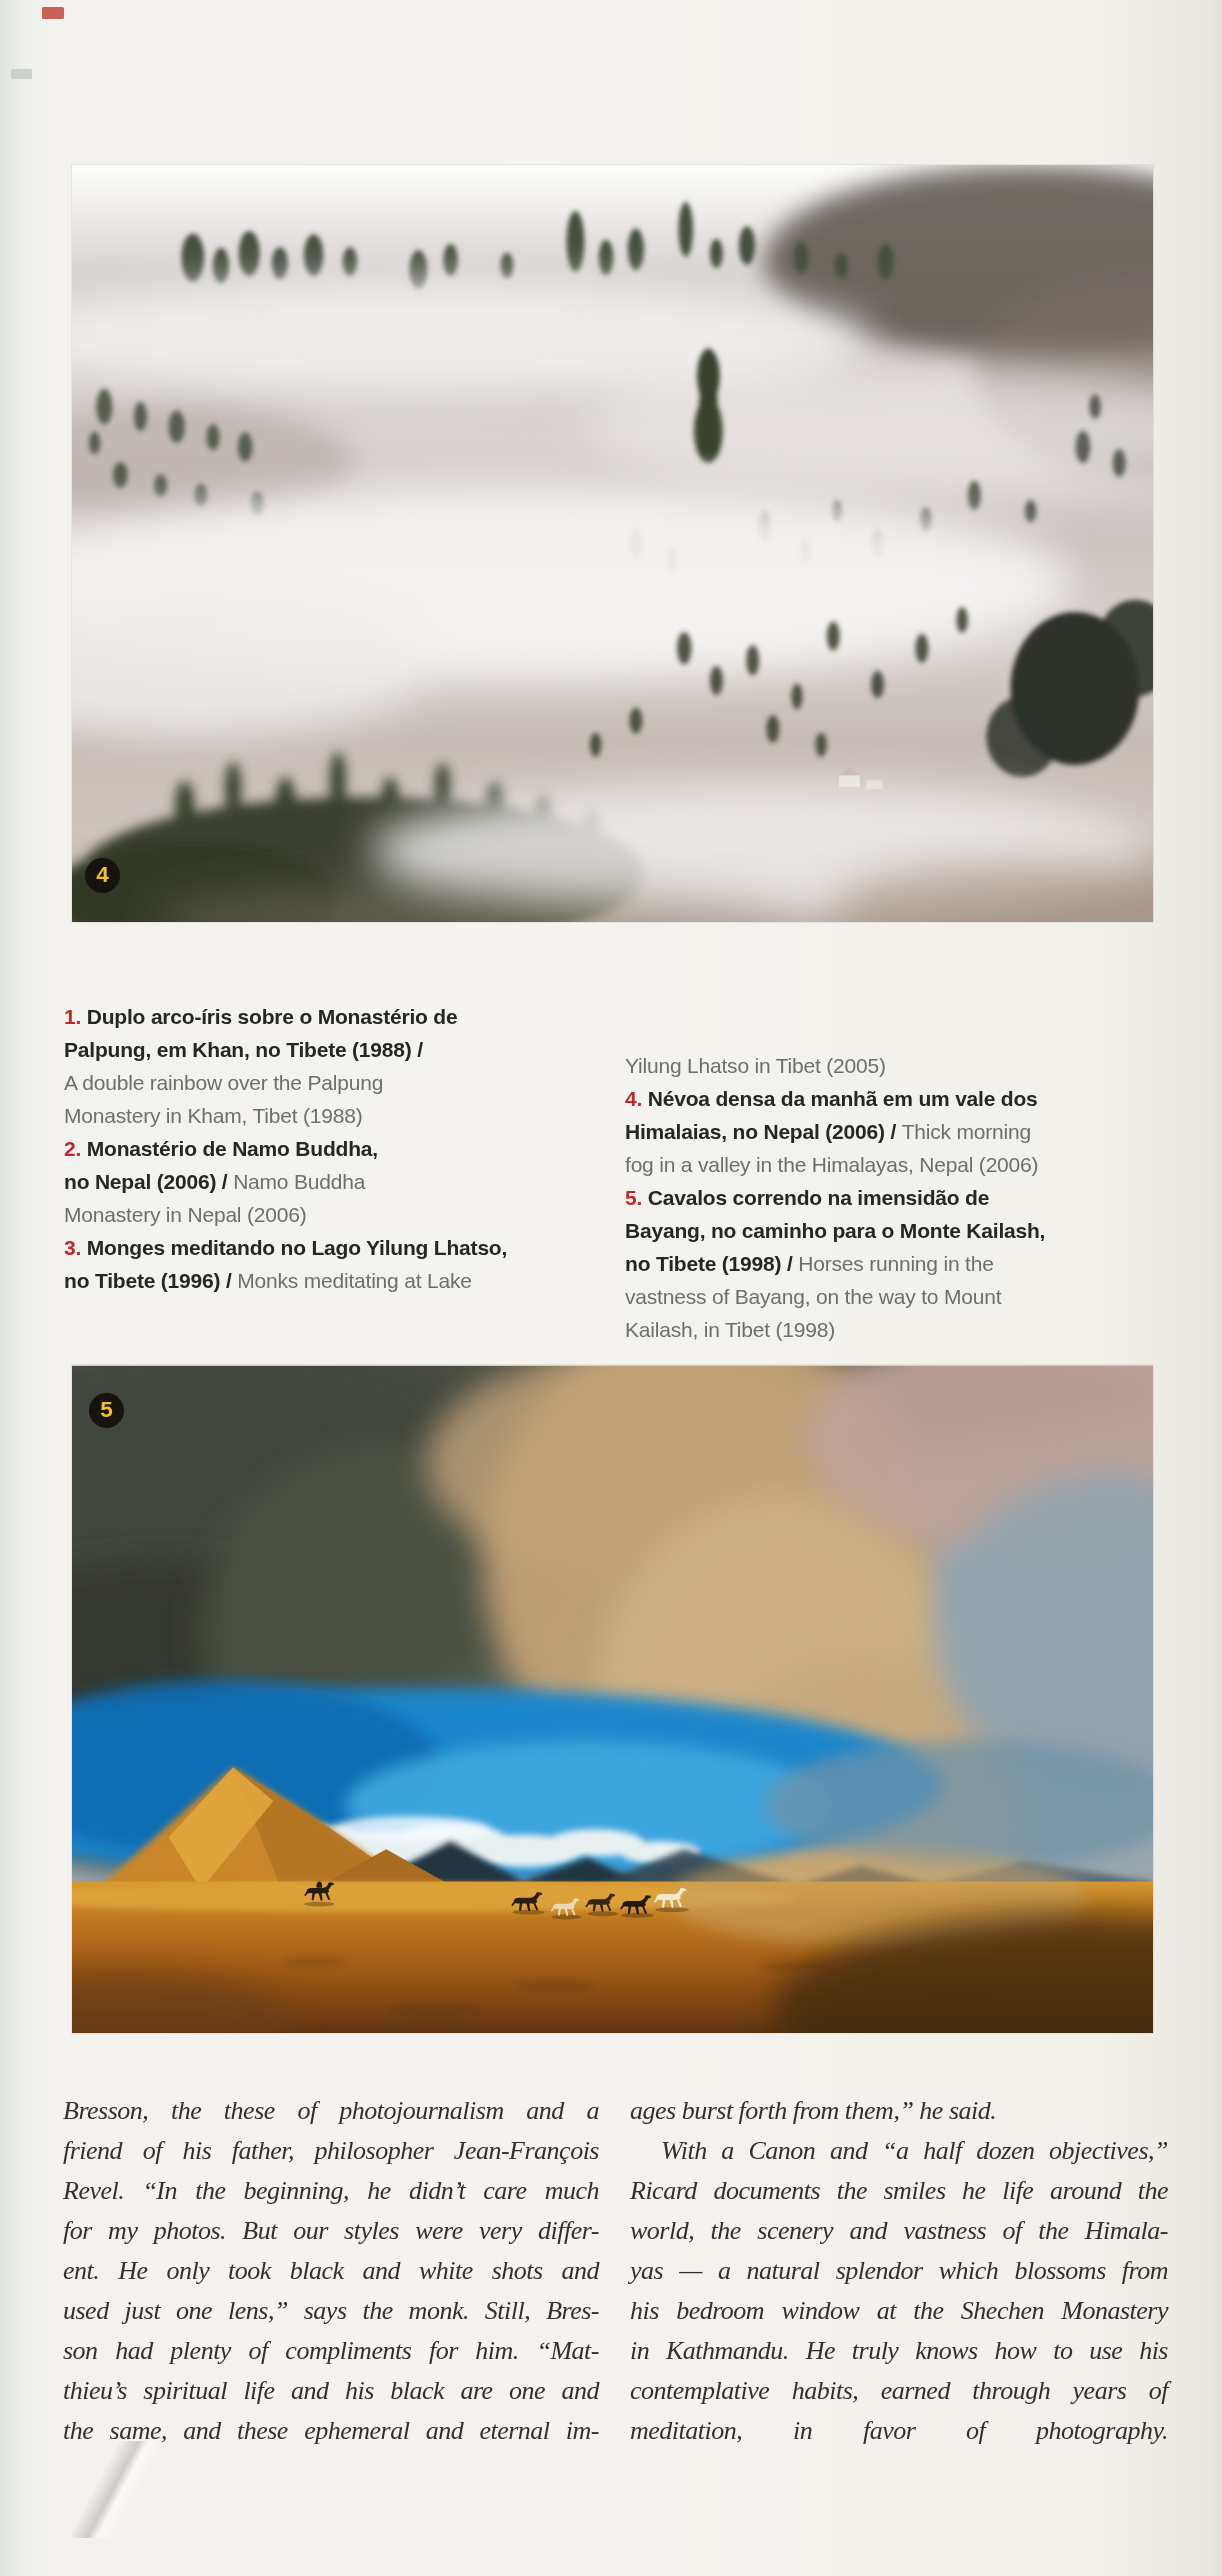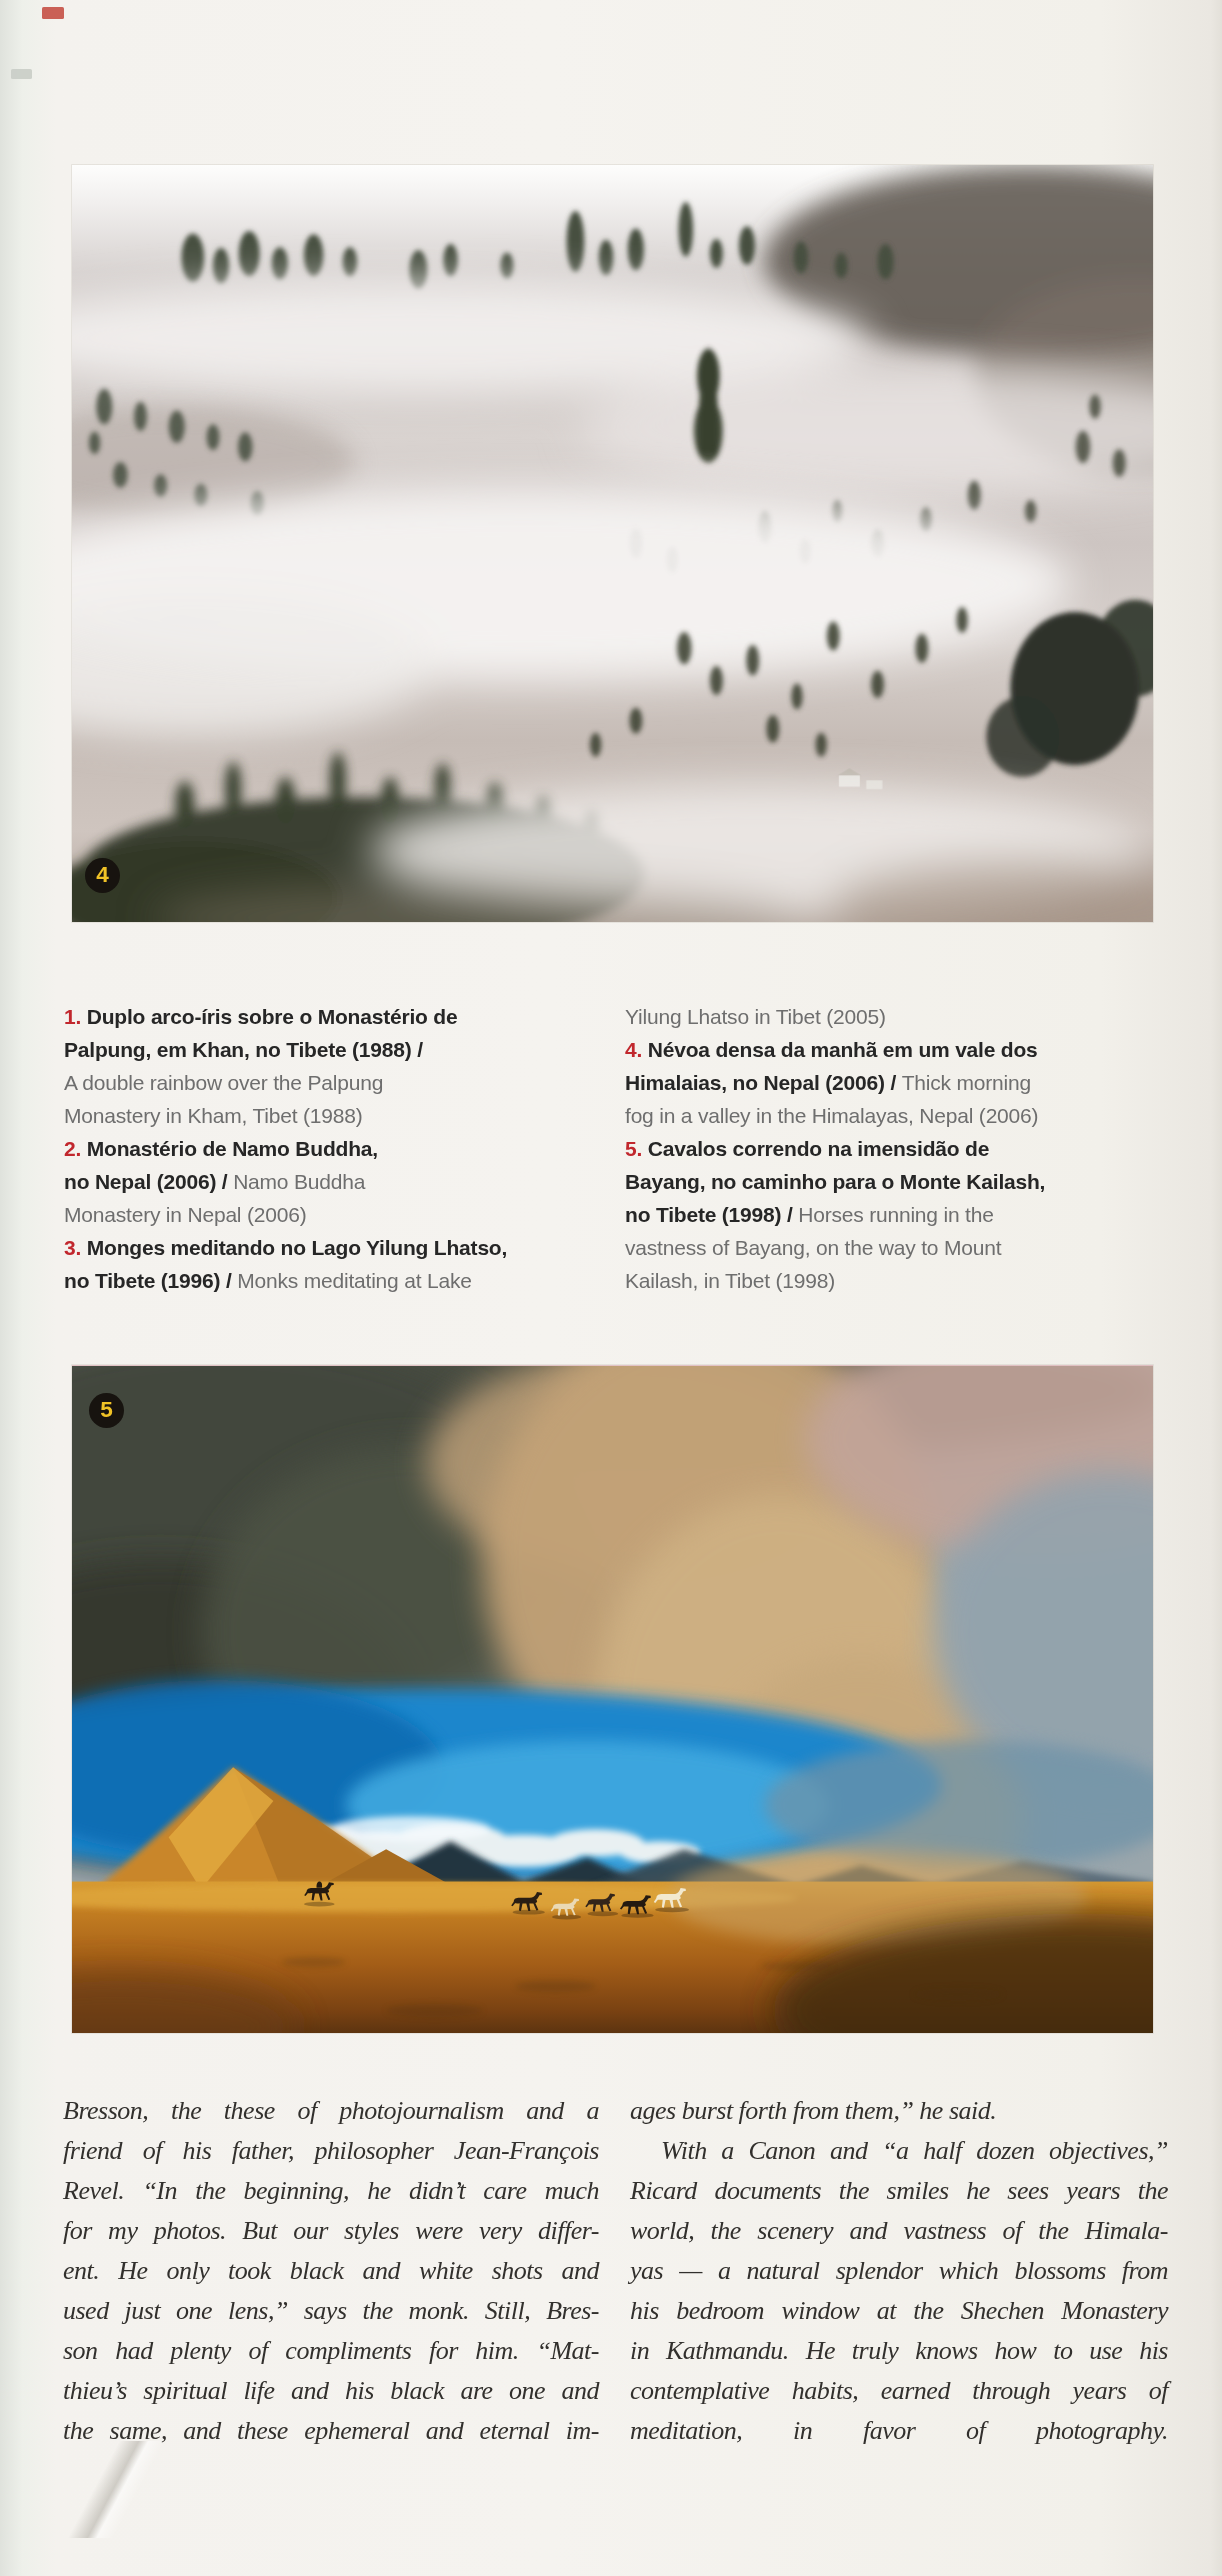--- a/index.html
+++ b/index.html
@@ -26,21 +26,21 @@
     background:#17130f;color:#f0c226;
     display:flex;align-items:center;justify-content:center;
     font-weight:700;font-size:22.6px;line-height:1;
     font-family:"Liberation Sans",sans-serif;
   }
   .badge4{left:13px;top:693px;}
   .badge5{left:17px;top:27px;}
   
   .cap-col{position:absolute;}
   .cap-col.capleft{left:64px;top:1000px;width:538px;}
-  .cap-col.capright{left:625px;top:1000px;width:548px;}
+  .cap-col.capright{left:625px;top:1049px;width:548px;}
   .cap-col .line{
     font-family:"Liberation Sans",sans-serif;
     font-size:21px;line-height:33px;letter-spacing:-0.2px;
     white-space:nowrap;
   }
   .seg-num{color:#c1272d;font-weight:700;}
   .seg-pt{color:#262626;font-weight:700;}
   .seg-en{color:#6e6e6e;font-weight:400;}
   
   .body-col{position:absolute;}
@@ -344,21 +344,21 @@
         <div class="line "><span class="seg-txt">for my photos. But our styles were very differ-</span></div>
         <div class="line "><span class="seg-txt">ent. He only took black and white shots and</span></div>
         <div class="line "><span class="seg-txt">used just one lens,” says the monk. Still, Bres-</span></div>
         <div class="line "><span class="seg-txt">son had plenty of compliments for him. “Mat-</span></div>
         <div class="line "><span class="seg-txt">thieu’s spiritual life and his black are one and</span></div>
         <div class="line "><span class="seg-txt">the same, and these ephemeral and eternal im-</span></div>
       </div>
     <div class="body-col bodyright">
         <div class="line end"><span class="seg-txt">ages burst forth from them,” he said.</span></div>
         <div class="line ind"><span class="seg-txt">With a Canon and “a half dozen objectives,”</span></div>
-        <div class="line "><span class="seg-txt">Ricard documents the smiles he sees years the</span></div>
+        <div class="line "><span class="seg-txt">Ricard documents the smiles he life around the</span></div>
         <div class="line "><span class="seg-txt">world, the scenery and vastness of the Himala-</span></div>
         <div class="line "><span class="seg-txt">yas — a natural splendor which blossoms from</span></div>
         <div class="line "><span class="seg-txt">his bedroom window at the Shechen Monastery</span></div>
         <div class="line "><span class="seg-txt">in Kathmandu. He truly knows how to use his</span></div>
         <div class="line "><span class="seg-txt">contemplative habits, earned through years of</span></div>
         <div class="line "><span class="seg-txt">meditation, in favor of photography.</span></div>
       </div>
   </section>
 
   <div class="crease"></div>

